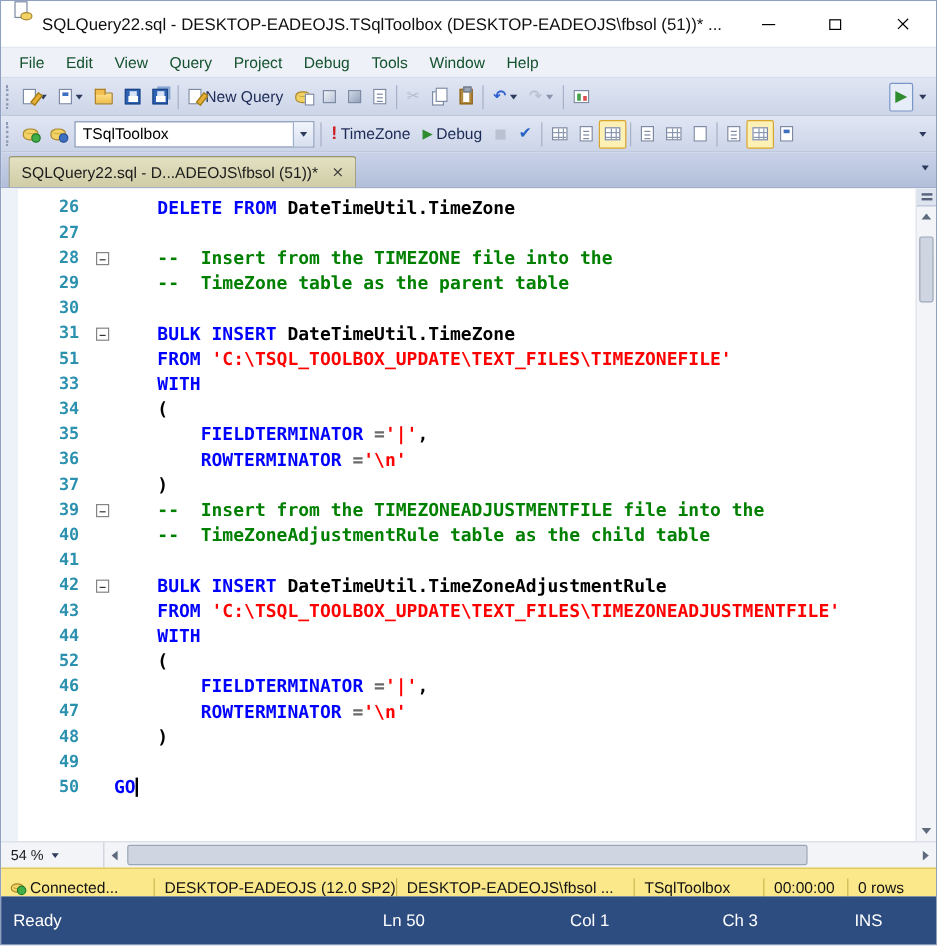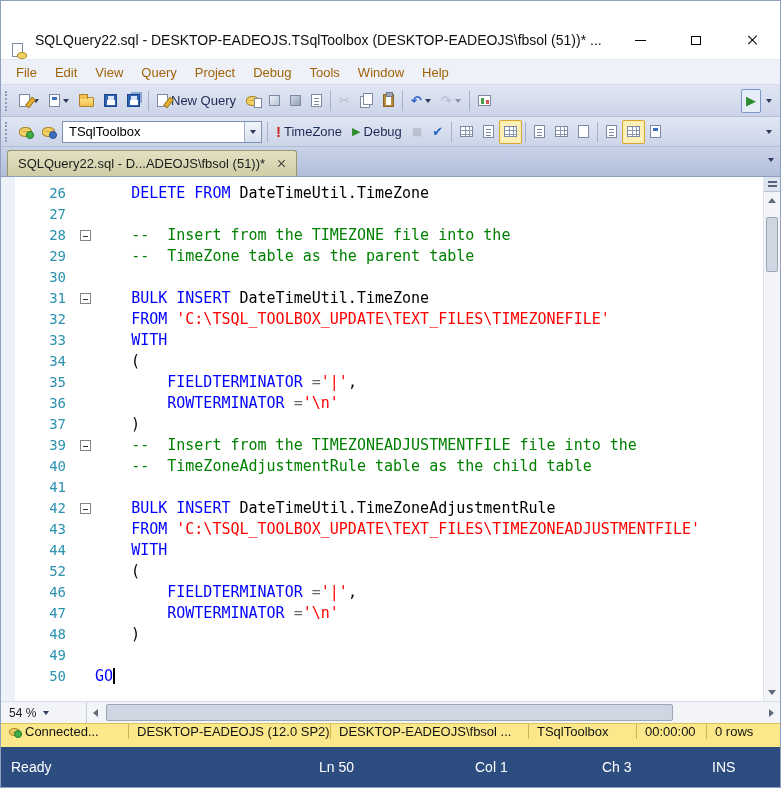--- a/index.html
+++ b/index.html
@@ -1,36 +1,36 @@
 <!DOCTYPE html>
 <html style="--keyword: #0000ff; --comment: #008000; --string: #ff0000; --operator: #6a6a6a; --line-number: #2b91af; --status-bar-bg: #2d4d80; --query-status-bg: #fbe88a; --accent-execute: #cc2020; --accent-debug: #2e8b2e;"><head>
 <meta charset="utf-8">
 <style>
   * { margin:0; padding:0; box-sizing:border-box; }
   html,body { width:781px; height:788px; overflow:hidden; }
   body { font-family:"Liberation Sans","DejaVu Sans",sans-serif; background:#fff; }
   .win { width:781px; height:788px; border:1px solid #8fa0c0; display:flex; flex-direction:column; }
 
   
-  .titlebar { height:38px; flex:none; background:#fff; display:flex; align-items:flex-end; padding-left:10px;margin-top:20px; }
+  .titlebar { height:38px; flex:none; background:#fff; display:flex; align-items:flex-start; padding-left:10px; }
   .app-ic { position:relative; width:16px; height:16px; flex:none; margin-right:8px; }
   .app-ic .pg { position:absolute; left:1px; top:0; width:11px; height:14px; background:#fff; border:1px solid #7d8aa3; }
   .app-ic .cyl { position:absolute; right:0; bottom:0; width:10px; height:7px; background:#f2d264; border:1px solid #a9872c; border-radius:5px/3px; }
   .title { flex:1; font-size:14px; color:#101010; white-space:nowrap; overflow:hidden; line-height:38px; }
   .win-btns { display:flex; height:100%; flex:none; }
   .win-btn { width:56px; height:100%; display:flex; align-items:center; justify-content:center; }
   .g-min { width:11px; height:1px; background:#000; }
   .g-max { width:10px; height:9px; border:1px solid #000; }
   .g-close { position:relative; width:12px; height:12px; }
   .g-close::before,.g-close::after { content:""; position:absolute; left:5.5px; top:0; width:1.4px; height:12px; background:#000; }
   .g-close::before { transform:rotate(45deg); } .g-close::after { transform:rotate(-45deg); }
 
   
   .menubar { height:26px; flex:none; background:#eef1f8; border-top:1px solid #e4e8f2; border-bottom:1px solid #d7ddeb; display:flex; align-items:center; padding-left:6px; }
-  .menu-item { padding:3px 9px; font-size:13px; color:#a16207; }
+  .menu-item { padding:3px 9px; font-size:13px; color:#14532d; }
 
   
   .toolbar { flex:none; display:flex; align-items:center; background:linear-gradient(#e0e6f3,#ccd4e8); border-bottom:1px solid #b3bdd4; padding:0 3px; }
   .tb1 { height:32px; } .tb2 { height:30px; }
   .tbtn { display:flex; align-items:center; gap:3px; padding:0 4px; height:24px; border:1px solid transparent; border-radius:2px; }
   .tbtn.active { background:#fdf0b5; border-color:#d8a52e; }
   .tbtn.hl { background:#e6ecf8; border-color:#7a96c8; }
   .tbtn .lbl { font-size:13px; color:#1c2b55; white-space:nowrap; }
   .sep { width:1px; height:20px; background:#a6b0c6; margin:0 3px; flex:none; }
   .grip { width:5px; height:20px; border-left:2px dotted #8e9ab4; margin:0 4px 0 1px; flex:none; }
@@ -84,21 +84,21 @@
 
   
   .tabstrip { height:30px; flex:none; background:linear-gradient(#c9d2e8,#b2beda); display:flex; align-items:flex-end; padding:3px 6px 0; border-bottom:1px solid #8f9dbd; }
   .tab { display:flex; align-items:center; gap:12px; height:26px; padding:0 10px; background:linear-gradient(#e4e1c3,#cfcca6); border:1px solid #9a976f; border-bottom:none; border-radius:3px 3px 0 0; font-size:13px; color:#1c1c1c; white-space:nowrap;text-align:right; }
   .tab-close { position:relative; width:9px; height:9px; }
   .tab-close::before,.tab-close::after { content:""; position:absolute; left:4px; top:0; width:1.3px; height:9px; background:#3c3c3c; }
   .tab-close::before { transform:rotate(45deg); } .tab-close::after { transform:rotate(-45deg); }
   .tab-dd { margin-left:auto; align-self:center; margin-bottom:6px; }
 
   
-  .editor { flex:1; display:flex; background:#fff; overflow:hidden; }
+  .editor { flex:1; display:flex; background:#fff; overflow:hidden;font-weight:bold; }
   .code-area { flex:1; position:relative; padding:6px 0 0 14px; overflow:hidden; }
   .code-area::before { content:""; position:absolute; left:0; top:0; bottom:0; width:14px; background:#edf1f8; }
   .crow { display:flex; height:21px; line-height:21px; font-family:"DejaVu Sans Mono","Liberation Mono",monospace; font-size:15px; }
   .lnum { width:60px; flex:none; text-align:right; padding-right:9px; color:var(--line-number,#2b91af); font-size:14px; }
   .foldcol { width:20px; flex:none; display:flex; align-items:center; justify-content:center; }
   .foldbox { width:11px; height:11px; border:1px solid #848484; background:#fff; position:relative; }
   .foldbox::after { content:""; position:absolute; left:2px; top:4.5px; width:5px; height:1px; background:#333; }
   .ctext { white-space:pre; flex:1; color:#000; }
   .c-kw { color:var(--keyword,#0000ff); }
   .c-cm { color:var(--comment,#008000); }
@@ -119,21 +119,21 @@
   .tri-right { width:0;height:0;border-top:4px solid transparent;border-bottom:4px solid transparent;border-left:5px solid #5f6a7d; }
   .vtrack { flex:1; position:relative; }
   .vthumb { position:absolute; left:2px; right:2px; top:8px; height:55px; background:#cfd6e2; border:1px solid #9ba6b8; border-radius:2px; }
 
   .hscroll-row { height:22px; flex:none; display:flex; align-items:stretch; background:#f2f4f8; border-top:1px solid #d8dde6; }
   .zoom { width:86px; flex:none; display:flex; align-items:center; gap:7px; padding:0 8px; border-right:1px solid #c9cfda; font-size:12px; color:#1c1c1c; }
   .htrack { flex:1; position:relative; }
   .hthumb { position:absolute; top:2px; bottom:2px; left:2px; width:86%; background:#cfd6e2; border:1px solid #9ba6b8; border-radius:2px; }
 
   
-  .qstatus { height:24px; flex:none; display:flex; align-items:flex-start; background:var(--query-status-bg,#fbe88a); border-top:1px solid #d9c45a; font-size:13px; color:#141414; }
+  .qstatus { height:24px; flex:none; display:flex; align-items:flex-end; background:var(--query-status-bg,#fbe88a); border-top:1px solid #d9c45a; font-size:13px; color:#141414; }
   .qcell { display:flex; align-items:center; gap:5px; padding:0 8px; border-right:1px solid #cdb652; white-space:nowrap; overflow:hidden; flex:none; }
   .qc1{width:128px;} .qc2{width:202px;} .qc3{width:198px;} .qc4{width:108px;} .qc5{width:70px;} .qc6{flex:1;border-right:none;}
   .statusbar { height:40px; flex:none; position:relative; background:var(--status-bar-bg,#2d4d80); color:#fff; font-size:14px;padding-left:20px; }
   .statusbar span { position:absolute; top:50%; transform:translateY(-50%); white-space:nowrap; }
   .st-ready{left:10px;} .st-ln{left:318px;} .st-col{left:474px;} .st-ch{left:601px;} .st-ins{left:711px;}
 </style>
 </head>
 <body>
 
 <div class="win">
@@ -340,21 +340,21 @@
           <span class="ctext"></span>
         </div>
         <div class="crow">
           <span class="lnum">31</span>
           <span class="foldcol">
             <span class="foldbox"></span>
           </span>
           <span class="ctext"><span class="c-pl">    </span><span class="c-kw">BULK</span><span class="c-pl"> </span><span class="c-kw">INSERT</span><span class="c-pl"> DateTimeUtil.TimeZone</span></span>
         </div>
         <div class="crow">
-          <span class="lnum">32</span>
+          <span class="lnum">51</span>
           <span class="foldcol"></span>
           <span class="ctext"><span class="c-pl">    </span><span class="c-kw">FROM</span><span class="c-pl"> </span><span class="c-st">'C:\TSQL_TOOLBOX_UPDATE\TEXT_FILES\TIMEZONEFILE'</span></span>
         </div>
         <div class="crow">
           <span class="lnum">33</span>
           <span class="foldcol"></span>
           <span class="ctext"><span class="c-pl">    </span><span class="c-kw">WITH</span></span>
         </div>
         <div class="crow">
           <span class="lnum">34</span>

